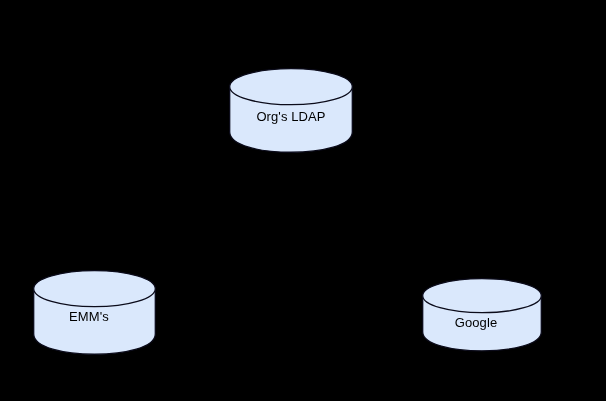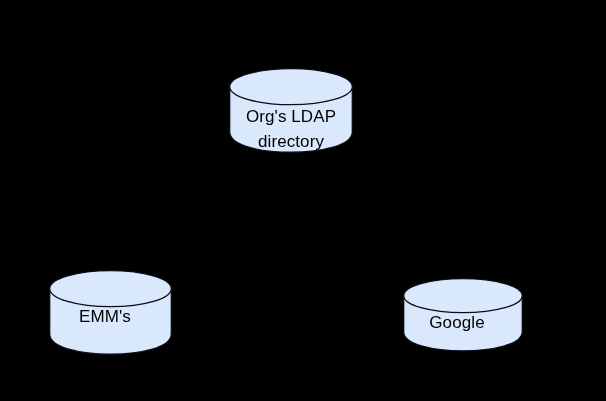--- a/index.html
+++ b/index.html
@@ -26,21 +26,21 @@
   .node svg {
     display: block;
     overflow: visible;
   }
   .node-label {
     position: absolute;
     left: 0;
     right: 0;
     text-align: center;
     color: #000000;
-    font-size: 17px;
+    font-size: 13px;
     line-height: 25px;
     letter-spacing: 0.1px;
     white-space: nowrap;
     pointer-events: none;
     font-family: "Liberation Sans", "DejaVu Sans", sans-serif;
   }
   .label-line {
     display: block;
   }
 </style>
@@ -48,33 +48,32 @@
 <body>
 
 <div id="canvas" style="background: rgb(0, 0, 0); width: 606px; height: 401px;">
     <div class="node" style="left: 229px; top: 68px; width: 124px; height: 92px;">
       <svg width="124" height="92" viewBox="0 0 124 92">
         <path d="M 0.7 18 L 0.7 64 C 0.7 91 123.3 91 123.3 64 L 123.3 18 Z" fill="#dae8fc" stroke="#0b0b1a" stroke-width="1.3" stroke-linejoin="round"></path>
         <ellipse cx="62" cy="18.7" rx="61.3" ry="18" fill="#dae8fc" stroke="#0b0b1a" stroke-width="1.3"></ellipse>
       </svg>
       <div class="node-label" style="top: 36px; color: rgb(0, 0, 0);">
         <span class="label-line">Org's LDAP</span>
-        <span class="label-line">directory</span>
       </div>
     </div>
-    <div class="node" style="left: 49px; top: 270px; width: 112px; height: 92px; text-decoration: underline;">
+    <div class="node" style="left: 33px; top: 270px; width: 112px; height: 92px; text-decoration: underline;">
       <svg width="123" height="92" viewBox="0 0 123 92">
         <path d="M 0.7 18 L 0.7 64 C 0.7 91 122.3 91 122.3 64 L 122.3 18 Z" fill="#dae8fc" stroke="#0b0b1a" stroke-width="1.3" stroke-linejoin="round"></path>
         <ellipse cx="61.5" cy="18.7" rx="60.8" ry="18" fill="#dae8fc" stroke="#0b0b1a" stroke-width="1.3"></ellipse>
       </svg>
       <div class="node-label" style="top: 34px; color: rgb(0, 0, 0);">
         <span class="label-line">EMM's</span>
       </div>
     </div>
-    <div class="node" style="left: 391px; top: 278px; width: 120px; height: 80px; padding-left: 12px;">
+    <div class="node" style="left: 410px; top: 278px; width: 120px; height: 80px; padding-left: 12px;">
       <svg width="120" height="80" viewBox="0 0 120 80">
         <path d="M 0.7 17 L 0.7 54 C 0.7 79.1 119.3 79.1 119.3 54 L 119.3 17 Z" fill="#dae8fc" stroke="#0b0b1a" stroke-width="1.3" stroke-linejoin="round"></path>
         <ellipse cx="60" cy="17.7" rx="59.3" ry="17" fill="#dae8fc" stroke="#0b0b1a" stroke-width="1.3"></ellipse>
       </svg>
       <div class="node-label" style="top: 32px; color: rgb(0, 0, 0);">
         <span class="label-line">Google</span>
       </div>
     </div>
   </div>
 

